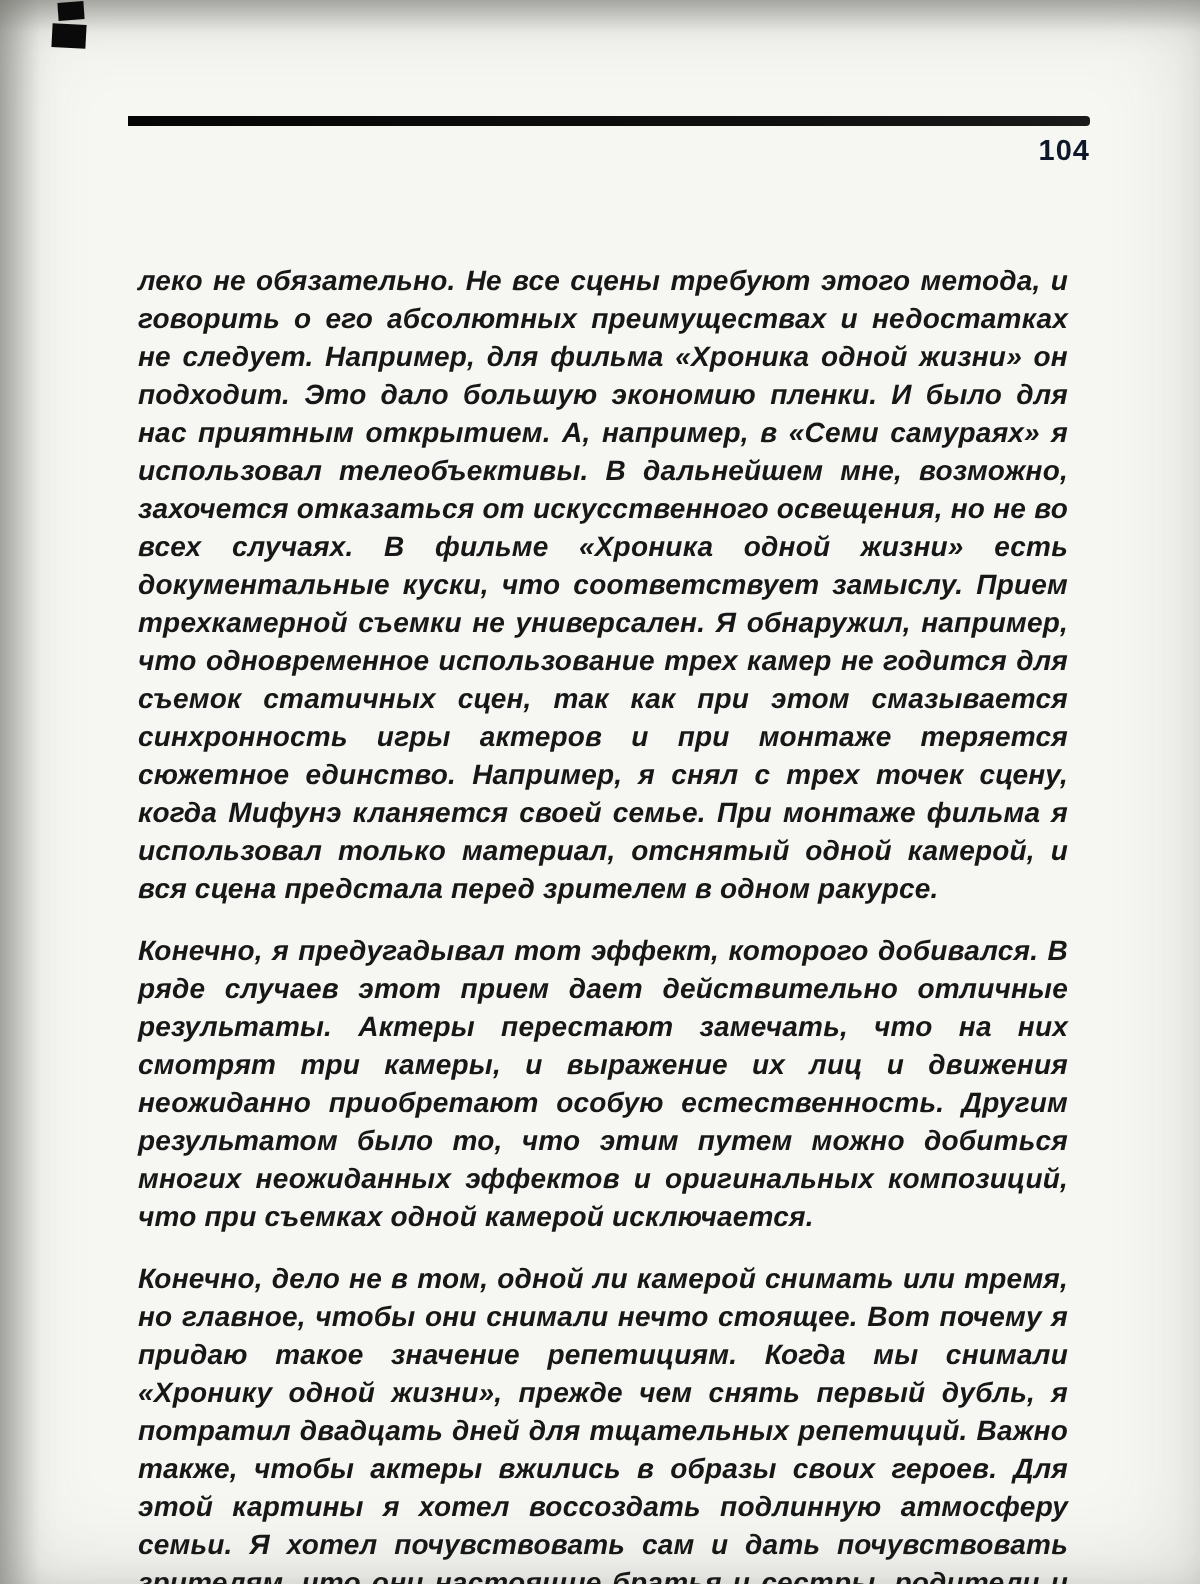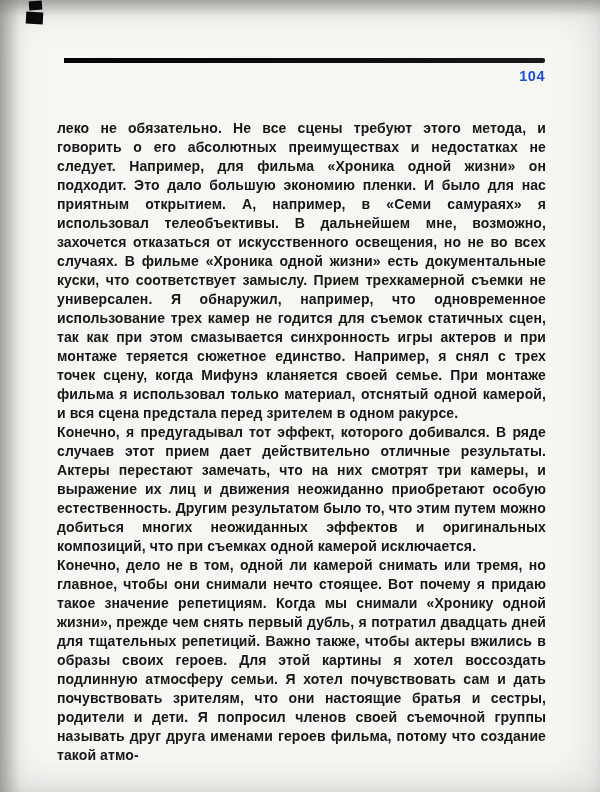--- a/index.html
+++ b/index.html
@@ -59,37 +59,38 @@
     height: 5px;
     background: linear-gradient(to right, #050505 0%, #101010 70%, #1a1a1a 100%);
     border-radius: 0 2px 2px 0;
   }
   .page-number {
     position: absolute;
     top: 68px;
     right: 55px;
     font-size: 14.5px;
     font-weight: bold;
-    color: #1d4ed8;
+    color: #0f172a;
     letter-spacing: 0.5px;
   }
   .text-block {
     position: absolute;
     top: 119px;
     left: 57px;
     width: 489px;
     color: #171717;
     font-size: 14px;
     font-weight: bold;
     line-height: 19px;
     letter-spacing: 0.1px;
   }
   .text-block p {
-    margin: 0;
+    margin: 12px;
     text-align: justify;
+    font-style: italic;
   }
 </style>
 </head>
 <body>
 
 <div class="scan-page">
 
   <div class="edge-top"></div>
   <div class="edge-left"></div>
 

